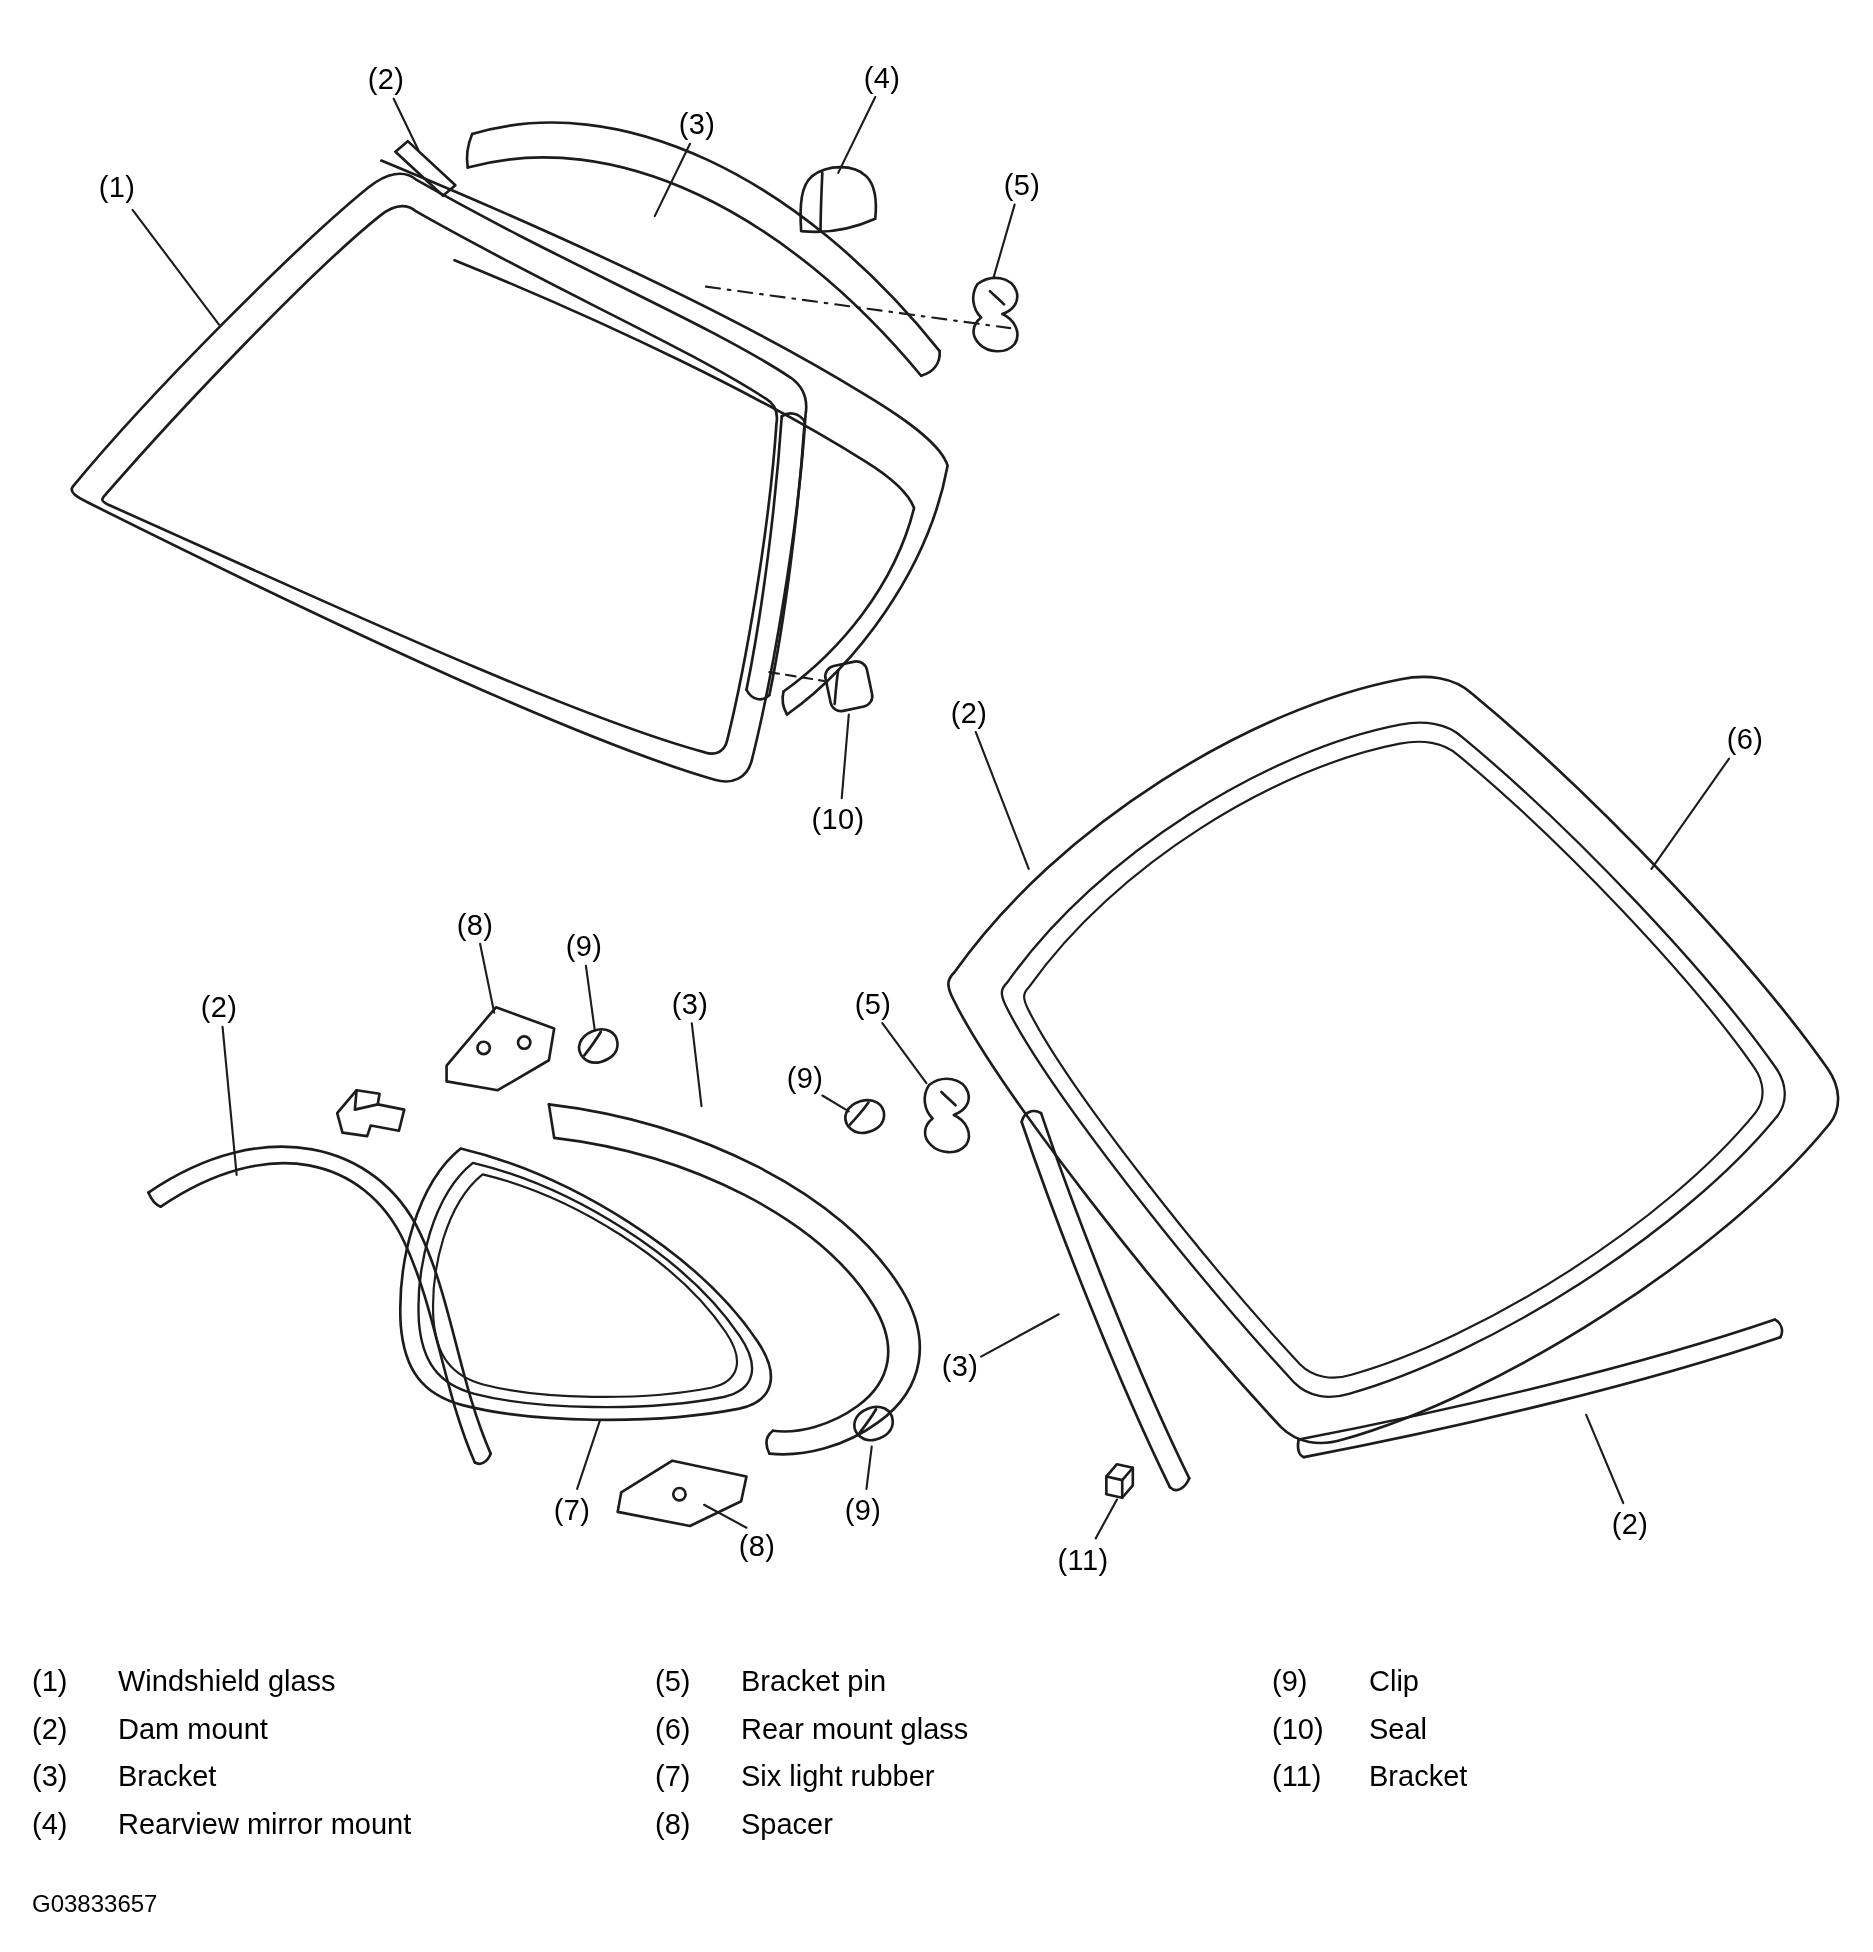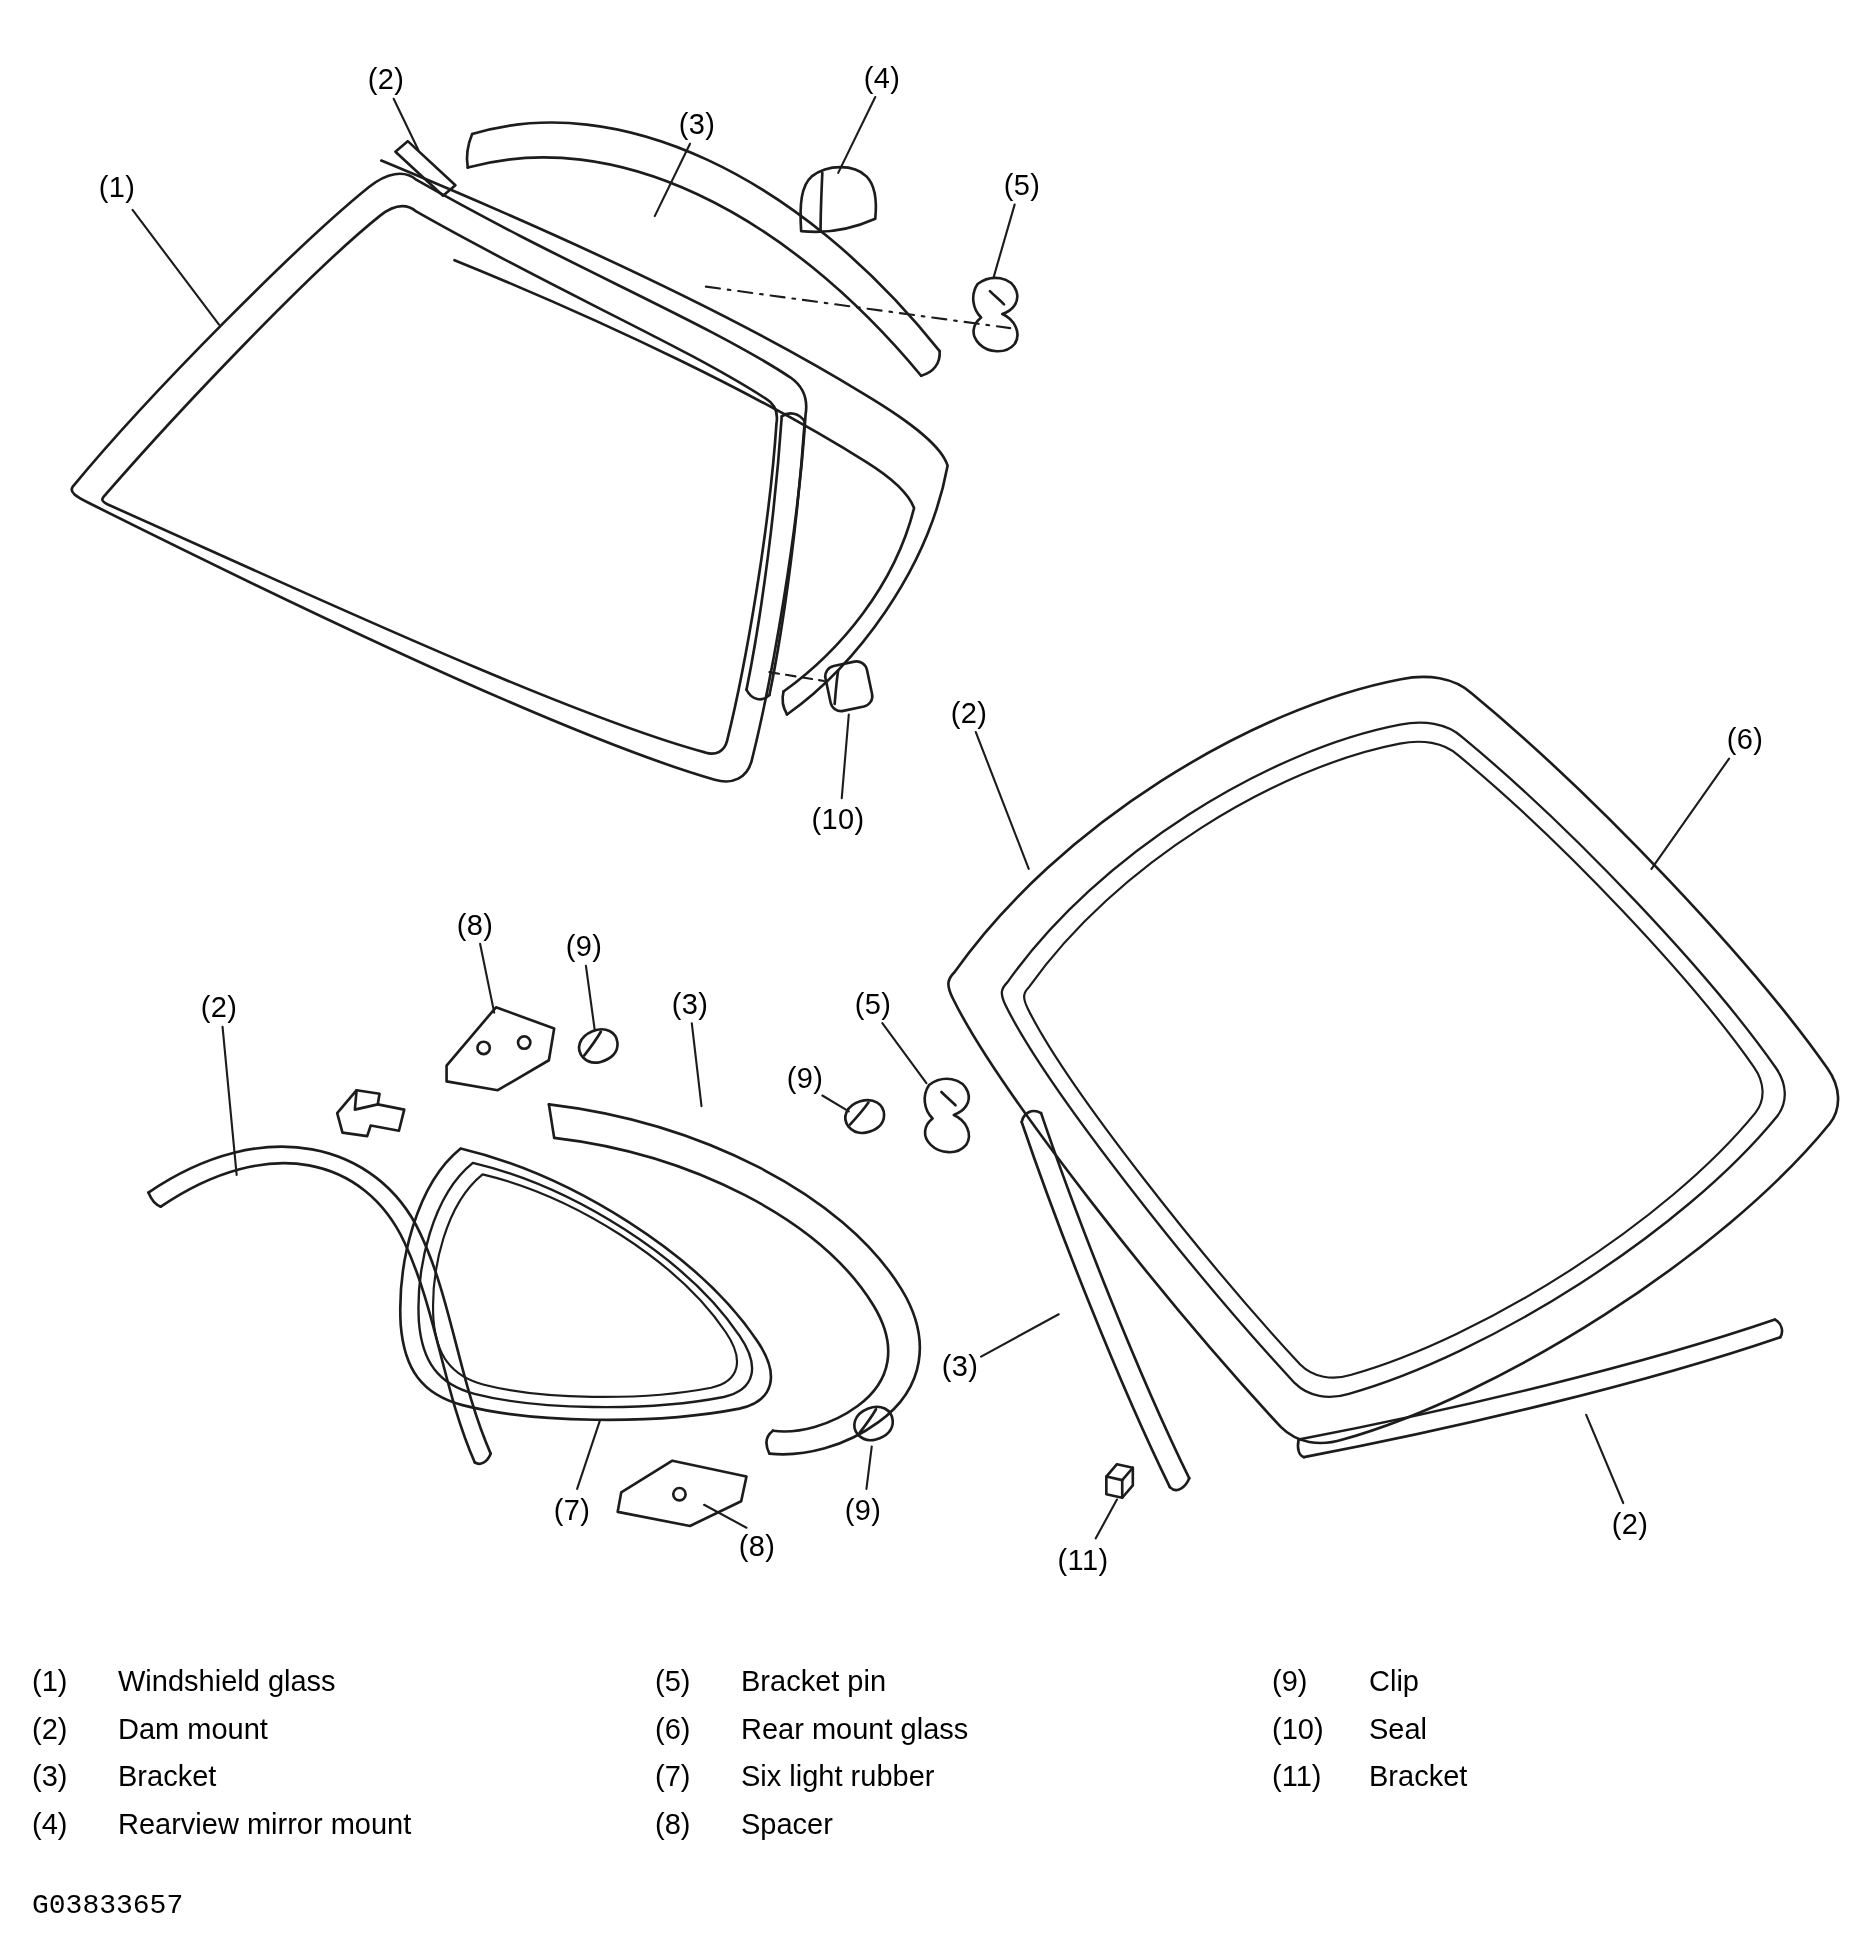--- a/index.html
+++ b/index.html
@@ -16,21 +16,21 @@
   .art .leader { stroke-width:2.4; }
   .art .dash { stroke-width:2.4; stroke-dasharray:16 9 3 9; }
   .art .dash2 { stroke-width:2.4; stroke-dasharray:11 8; }
   .callout {
     position:absolute; transform:translate(-50%,-50%);
     font-size:29px; letter-spacing:0.4px; white-space:nowrap;
   }
   .legend-row { position:absolute; display:flex; font-size:29px; line-height:35px; }
   .legend-row .num { display:inline-block; width:86px; }
   .legend-row.col3 .num { width:97px; }
-  .figure-id { position:absolute; left:32px; top:1890px; font-size:28px;font-family:Liberation Mono, monospace; }
+  .figure-id { position:absolute; left:32px; top:1890px; font-size:24px; }
 </style>
 </head>
 <body>
 
 <div class="page">
 
   <svg class="art" width="1874" height="1952" viewBox="0 0 2124 2213">
     <defs>
       <path id="rearShape" d="M 1082,1102 C 1200,935 1420,802 1588,770 C 1618,764 1648,768 1668,786 C 1812,905 1988,1092 2072,1212 C 2086,1232 2088,1256 2074,1274 C 1952,1424 1700,1582 1522,1632 C 1496,1640 1470,1636 1452,1618 C 1322,1478 1132,1238 1080,1132 C 1072,1116 1074,1110 1082,1102 Z"></path>
       <path id="qglassShape" d="M 522,1302 C 648,1332 792,1422 858,1520 C 884,1558 878,1588 838,1597 C 740,1616 602,1613 524,1593 C 478,1581 458,1552 454,1502 C 450,1432 472,1342 522,1302 Z"></path>

